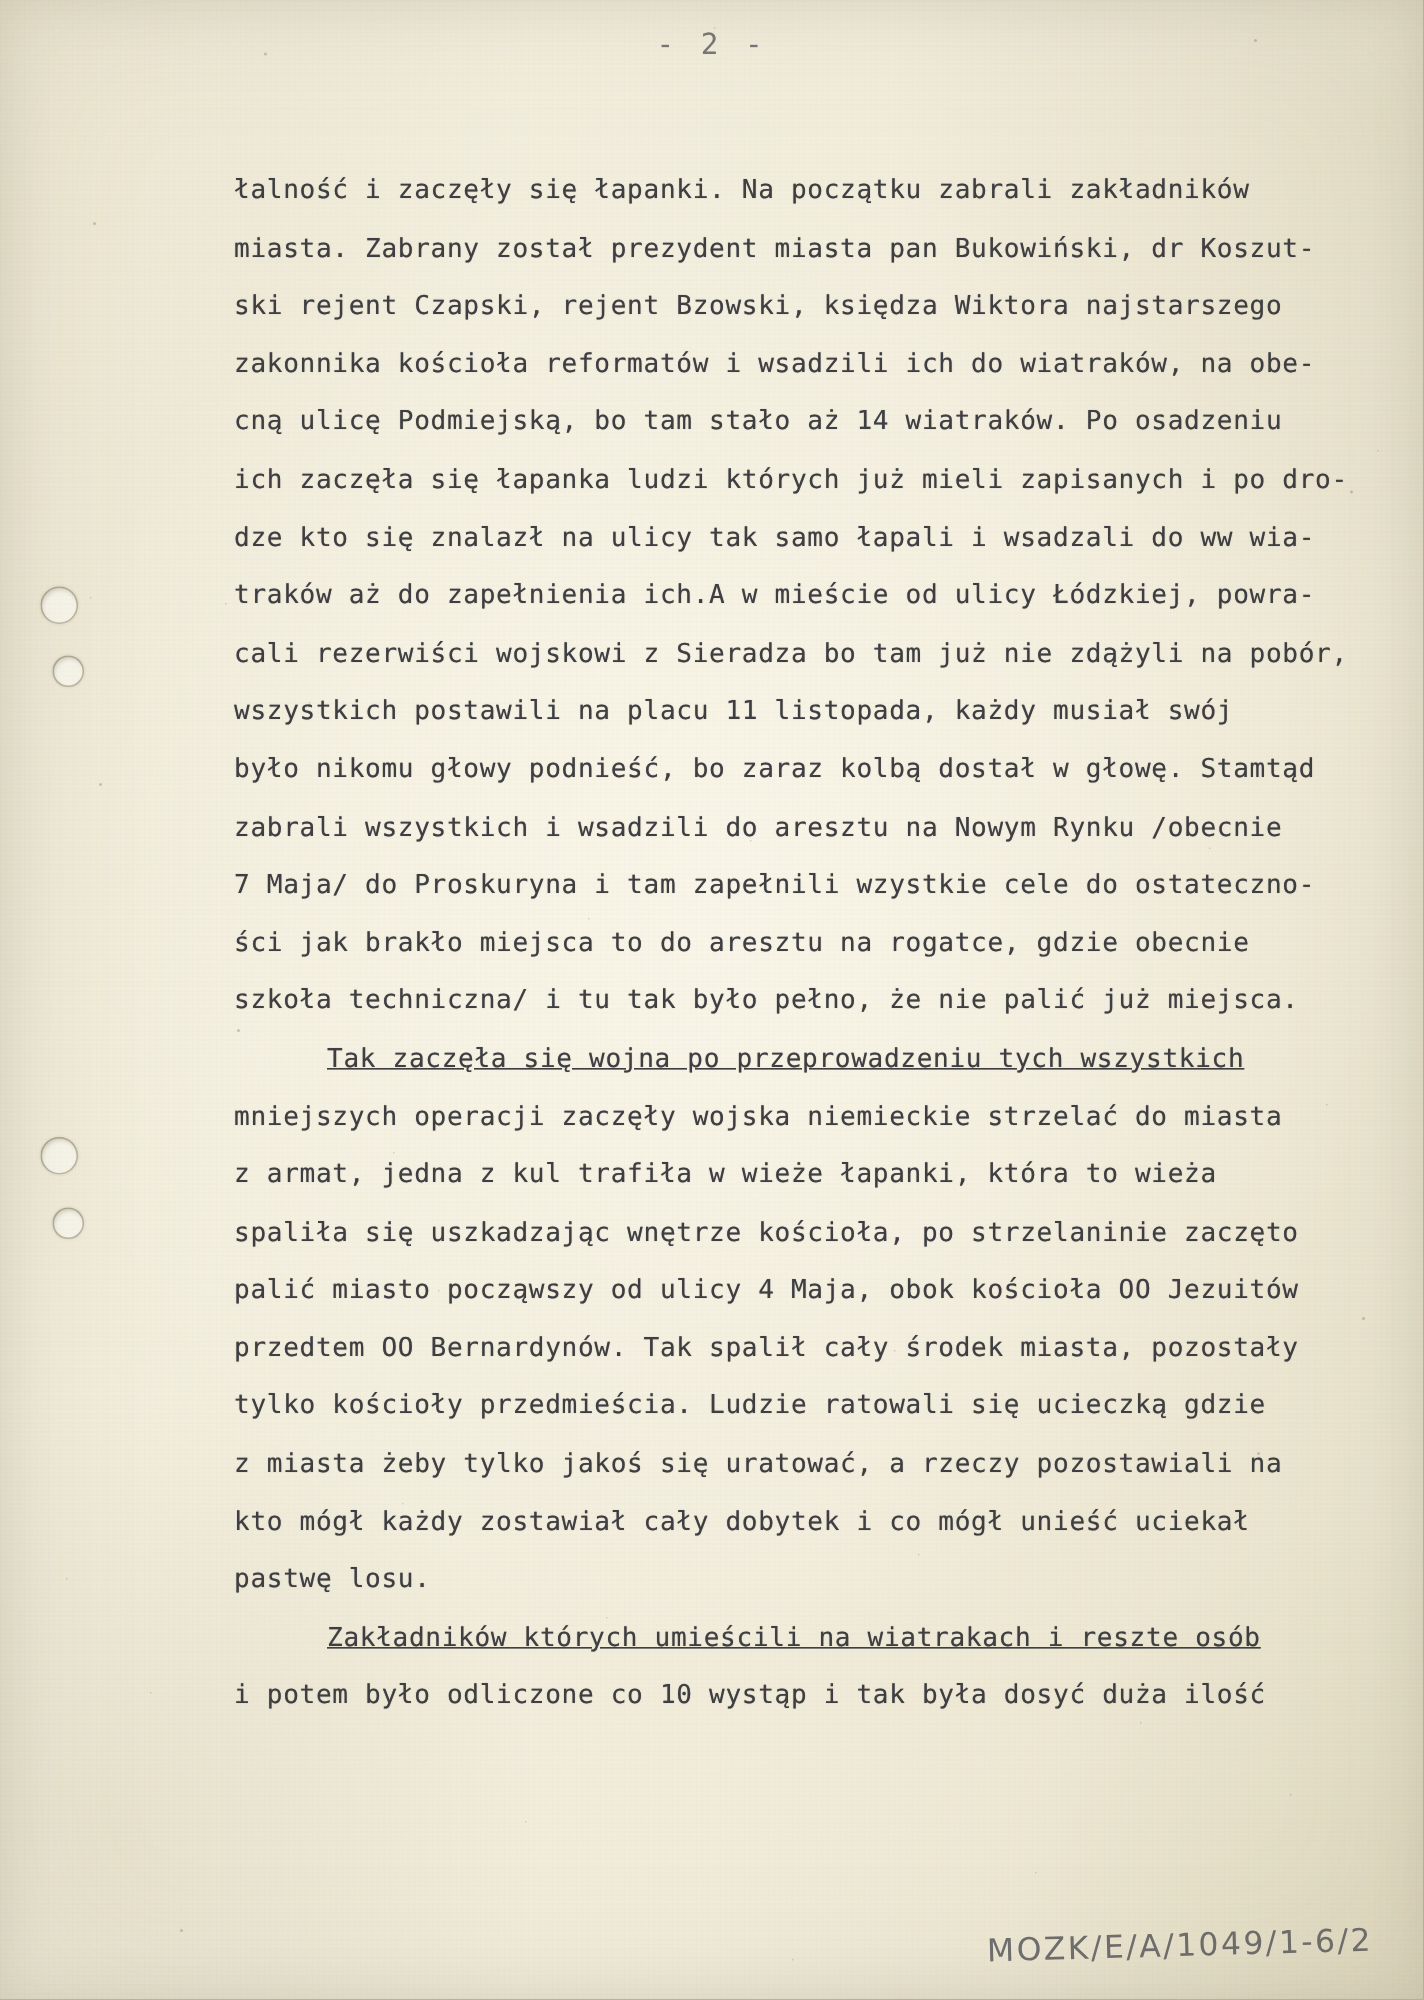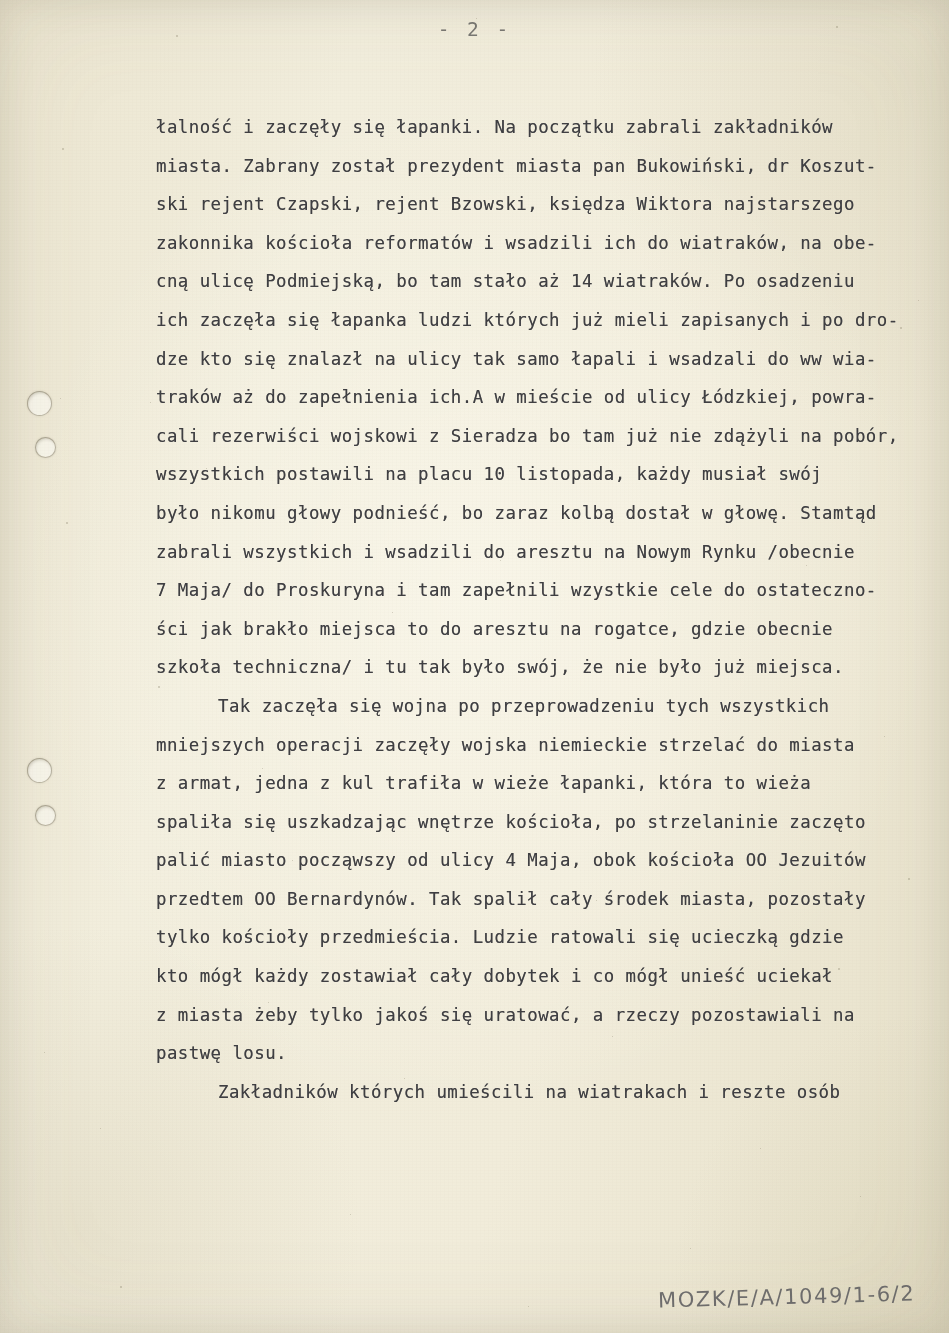--- a/index.html
+++ b/index.html
@@ -70,21 +70,21 @@
     position: relative;
     height: 38.6px;
     line-height: 38.6px;
     font-size: 17.4px;
     letter-spacing: 0.45px;
     white-space: pre;
     color: #3e3e42;
     text-shadow: 0 0 0.6px rgba(62,62,66,0.55);
   }
 
-  .ln.indent { padding-left: 62px; }
+  .ln.indent { padding-left: 62px; text-decoration: underline; }
 
   
   .interlinear {
     position: absolute;
     top: -18px;
     left: 382px;
     font-size: 16.2px;
     line-height: 18px;
     letter-spacing: 0.4px;
     white-space: pre;
@@ -134,37 +134,38 @@
   <div class="body-text">
       <div class="ln">łalność i zaczęły się łapanki. Na początku zabrali zakładników</div>
       <div class="ln">miasta. Zabrany został prezydent miasta pan Bukowiński, dr Koszut-</div>
       <div class="ln">ski rejent Czapski, rejent Bzowski, księdza Wiktora najstarszego</div>
       <div class="ln">zakonnika kościoła reformatów i wsadzili ich do wiatraków, na obe-</div>
       <div class="ln">cną ulicę Podmiejską, bo tam stało aż 14 wiatraków. Po osadzeniu</div>
       <div class="ln">ich zaczęła się łapanka ludzi których już mieli zapisanych i po dro-</div>
       <div class="ln">dze kto się znalazł na ulicy tak samo łapali i wsadzali do ww wia-</div>
       <div class="ln">traków aż do zapełnienia ich.A w mieście od ulicy Łódzkiej, powra-</div>
       <div class="ln">cali rezerwiści wojskowi z Sieradza bo tam już nie zdążyli na pobór,</div>
-      <div class="ln">wszystkich postawili na placu 10 listopada, każdy musiał swój</div>
+      <div class="ln">wszystkich postawili na placu 11 listopada, każdy musiał swój</div>
       <div class="ln">było nikomu głowy podnieść, bo zaraz kolbą dostał w głowę. Stamtąd</div>
       <div class="ln">zabrali wszystkich i wsadzili do aresztu na Nowym Rynku /obecnie</div>
       <div class="ln">7 Maja/ do Proskuryna i tam zapełnili wzystkie cele do ostateczno-</div>
       <div class="ln">ści jak brakło miejsca to do aresztu na rogatce, gdzie obecnie</div>
-      <div class="ln">szkoła techniczna/ i tu tak było swój, że nie było już miejsca.</div>
+      <div class="ln">szkoła techniczna/ i tu tak było pełno, że nie palić już miejsca.</div>
       <div class="ln indent">Tak zaczęła się wojna po przeprowadzeniu tych wszystkich</div>
       <div class="ln">mniejszych operacji zaczęły wojska niemieckie strzelać do miasta</div>
       <div class="ln">z armat, jedna z kul trafiła w wieże łapanki, która to wieża</div>
       <div class="ln">spaliła się uszkadzając wnętrze kościoła, po strzelaninie zaczęto</div>
       <div class="ln">palić miasto począwszy od ulicy 4 Maja, obok kościoła OO Jezuitów</div>
       <div class="ln">przedtem OO Bernardynów. Tak spalił cały środek miasta, pozostały</div>
       <div class="ln">tylko kościoły przedmieścia. Ludzie ratowali się ucieczką gdzie</div>
+      <div class="ln">z miasta żeby tylko jakoś się uratować, a rzeczy pozostawiali na</div>
       <div class="ln">kto mógł każdy zostawiał cały dobytek i co mógł unieść uciekał</div>
-      <div class="ln">z miasta żeby tylko jakoś się uratować, a rzeczy pozostawiali na</div>
       <div class="ln">pastwę losu.</div>
       <div class="ln indent">Zakładników których umieścili na wiatrakach i reszte osób</div>
+      <div class="ln">i potem było odliczone co 10 wystąp i tak była dosyć duża ilość</div>
     </div>
 
   <div>
       <div class="hole big" style="left: 27px; top: 391px;"></div>
       <div class="hole small" style="left: 35px; top: 437px;"></div>
       <div class="hole big" style="left: 27px; top: 758px;"></div>
       <div class="hole small" style="left: 35px; top: 805px;"></div>
     </div>
 
   <div class="archive-ref">MOZK/E/A/1049/1-6/2</div>

